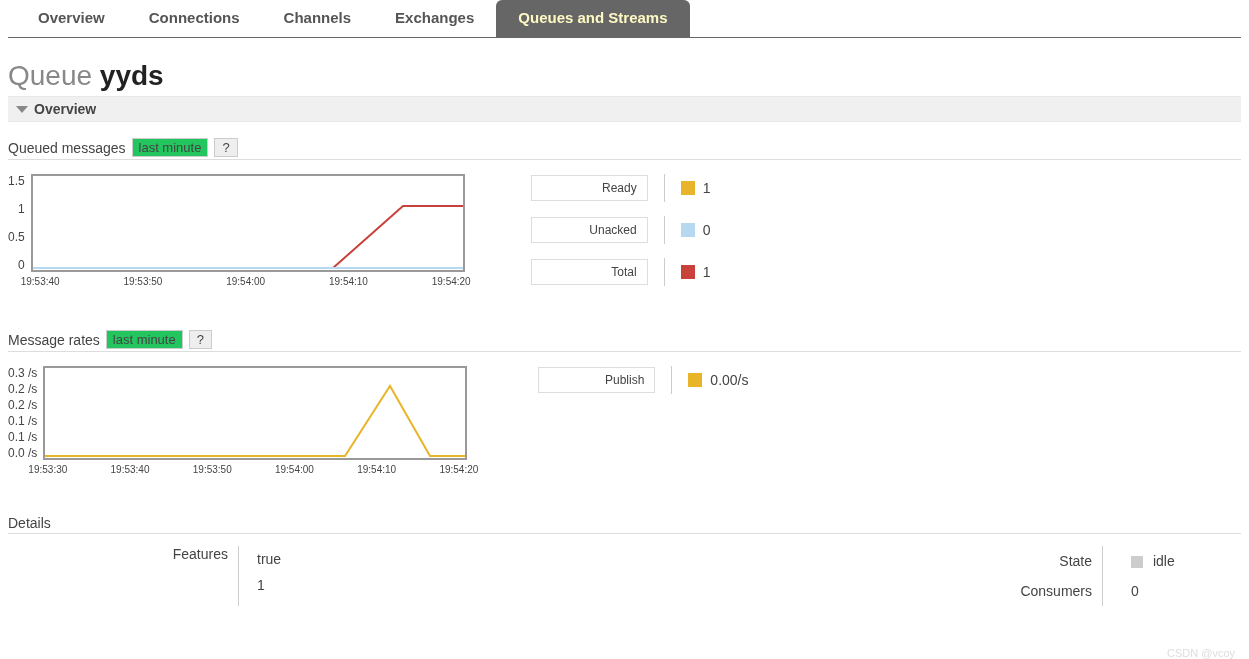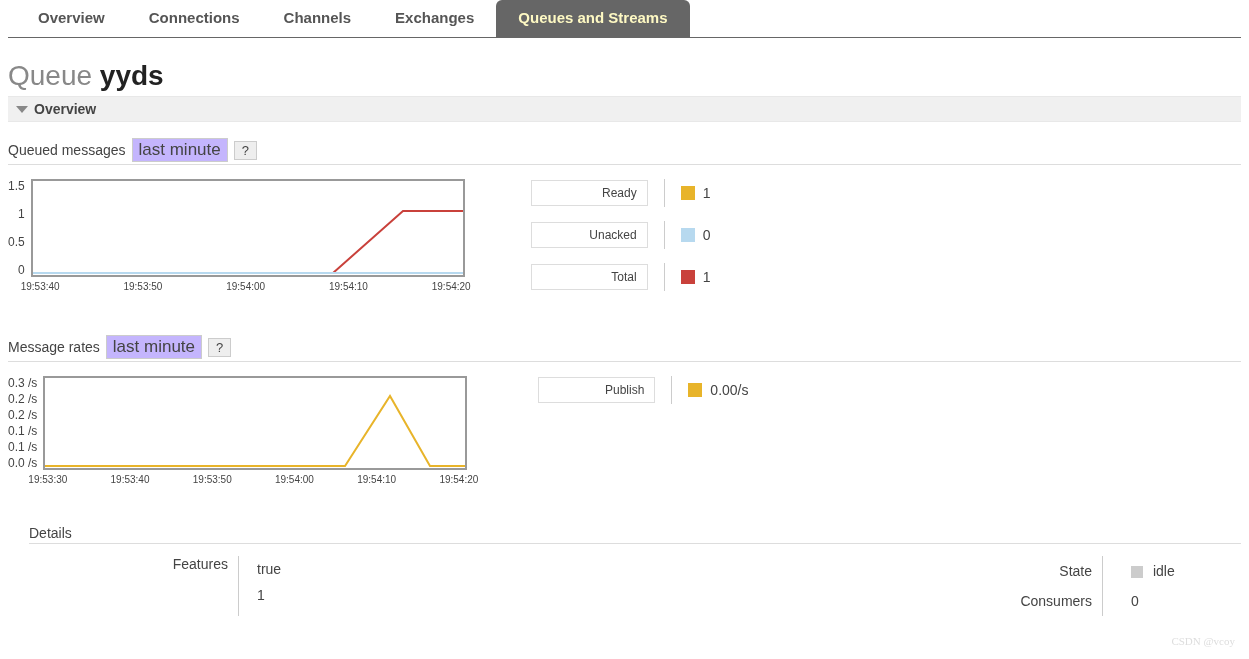--- a/index.html
+++ b/index.html
@@ -67,23 +67,23 @@
     display: flex;
     align-items: center;
     gap: 6px;
     color: #444;
     font-size: 14px;
     margin: 0 0 0 0;
     padding-bottom: 2px;
     border-bottom: 1px solid #ddd;
   }
   .badge-btn {
-    background: #c4b5fd;
+    background: #22c55e;
     border: 1px solid #ccc;
-    font-size: 17px;
+    font-size: 13px;
     padding: 1px 6px;
     color: #444;
     cursor: pointer;
   }
   .help-btn {
     background: #eee;
     border: 1px solid #ccc;
     font-size: 13px;
     padding: 1px 7px;
     color: #444;
@@ -146,21 +146,20 @@
 
   .section-gap { height: 30px; }
 
   
   .details-title {
     font-size: 14px;
     color: #444;
     border-bottom: 1px solid #ddd;
     padding-bottom: 2px;
     margin-top: 40px;
-    margin-left: 21px;
   }
   .details-grid {
     display: flex;
     align-items: flex-start;
     margin-top: 12px;
     font-size: 14px;
   }
   .details-col1 {
     width: 220px;
     text-align: right;
@@ -188,24 +187,23 @@
     padding-left: 12px;
   }
   .details-col4 div { line-height: 30px; }
   .state-swatch {
     width: 12px; height: 12px; background: #ccc; display: inline-block; margin-right: 6px; vertical-align: middle;
   }
 
   .watermark {
     position: fixed;
     right: 14px;
-    bottom: 12px;
+    bottom: 0;
     color: #ddd;
     font-size: 11px;
-    font-family: Liberation Serif, serif;
   }
 </style>
 </head>
 <body>
 
 <div class="page">
 
   <div class="tabs">
     <div class="tab">Overview</div>
     <div class="tab">Connections</div>

